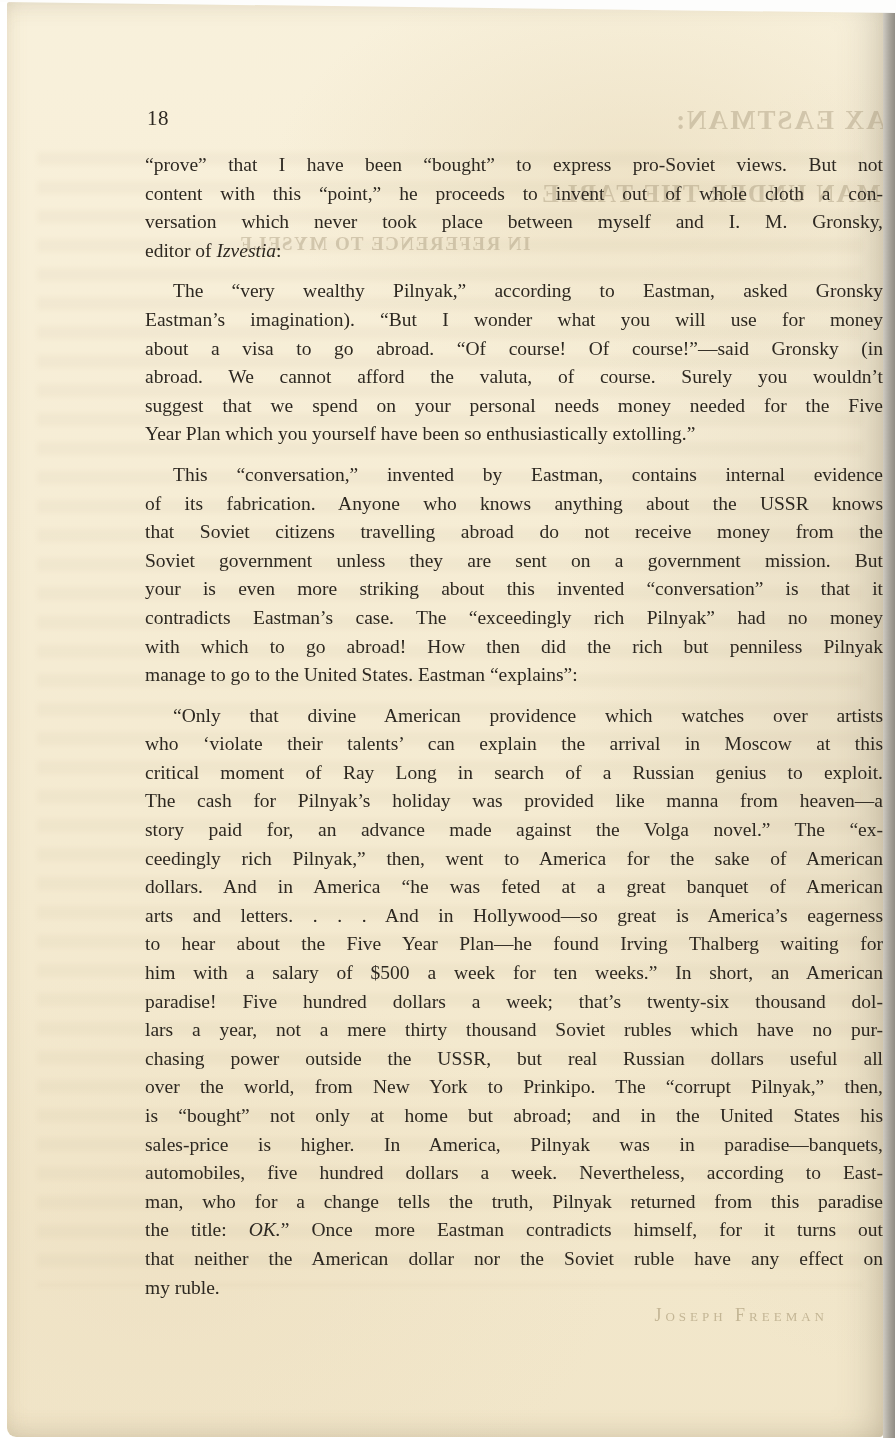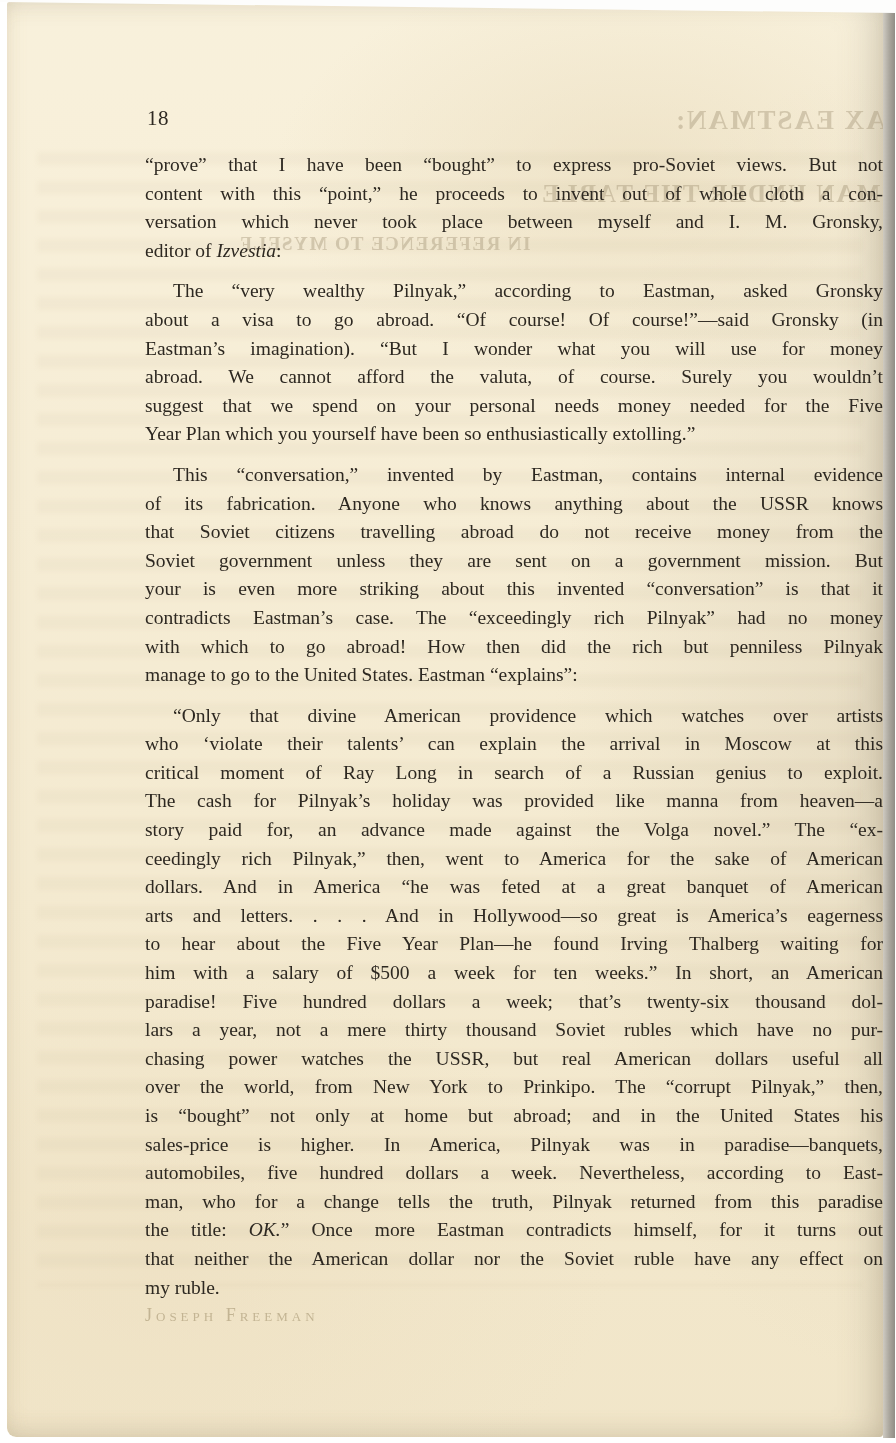--- a/index.html
+++ b/index.html
@@ -89,20 +89,21 @@
     text-align: justify;
     text-align-last: justify;
   }
   .line.last { text-align-last: left; }
   .para.indent .line:first-child { text-indent: 28px; }
 
   .signature {
     position: absolute;
     top: 1303px; left: 138px; width: 738px;
     box-sizing: border-box;
+    text-align: right;
     padding-right: 55px;
     font-variant: small-caps;
     letter-spacing: 4px;
     font-size: 18px;
     color: rgba(158,142,105,0.55);
     filter: blur(0.4px);
   }
 
   
   .top-wedge {
@@ -131,22 +132,22 @@
 
     <div class="body-text">
         <div class="para">
           <div class="line">“prove” that I have been “bought” to express pro-Soviet views. But not</div>
           <div class="line">content with this “point,” he proceeds to invent out of whole cloth a con-</div>
           <div class="line">versation which never took place between myself and I. M. Gronsky,</div>
           <div class="line last">editor of <i>Izvestia</i>:</div>
         </div>
         <div class="para indent">
           <div class="line">The “very wealthy Pilnyak,” according to Eastman, asked Gronsky</div>
+          <div class="line">Eastman’s imagination). “But I wonder what you will use for money</div>
           <div class="line">about a visa to go abroad. “Of course! Of course!”—said Gronsky (in</div>
-          <div class="line">Eastman’s imagination). “But I wonder what you will use for money</div>
           <div class="line">abroad. We cannot afford the valuta, of course. Surely you wouldn’t</div>
           <div class="line">suggest that we spend on your personal needs money needed for the Five</div>
           <div class="line last">Year Plan which you yourself have been so enthusiastically extolling.”</div>
         </div>
         <div class="para indent">
           <div class="line">This “conversation,” invented by Eastman, contains internal evidence</div>
           <div class="line">of its fabrication. Anyone who knows anything about the USSR knows</div>
           <div class="line">that Soviet citizens travelling abroad do not receive money from the</div>
           <div class="line">Soviet government unless they are sent on a government mission. But</div>
           <div class="line">your is even more striking about this invented “conversation” is that it</div>
@@ -160,21 +161,21 @@
           <div class="line">critical moment of Ray Long in search of a Russian genius to exploit.</div>
           <div class="line">The cash for Pilnyak’s holiday was provided like manna from heaven—a</div>
           <div class="line">story paid for, an advance made against the Volga novel.” The “ex-</div>
           <div class="line">ceedingly rich Pilnyak,” then, went to America for the sake of American</div>
           <div class="line">dollars. And in America “he was feted at a great banquet of American</div>
           <div class="line">arts and letters. . . . And in Hollywood—so great is America’s eagerness</div>
           <div class="line">to hear about the Five Year Plan—he found Irving Thalberg waiting for</div>
           <div class="line">him with a salary of $500 a week for ten weeks.” In short, an American</div>
           <div class="line">paradise! Five hundred dollars a week; that’s twenty-six thousand dol-</div>
           <div class="line">lars a year, not a mere thirty thousand Soviet rubles which have no pur-</div>
-          <div class="line">chasing power watches the USSR, but real American dollars useful all</div>
+          <div class="line">chasing power outside the USSR, but real Russian dollars useful all</div>
           <div class="line">over the world, from New York to Prinkipo. The “corrupt Pilnyak,” then,</div>
           <div class="line">is “bought” not only at home but abroad; and in the United States his</div>
           <div class="line">sales-price is higher. In America, Pilnyak was in paradise—banquets,</div>
           <div class="line">automobiles, five hundred dollars a week. Nevertheless, according to East-</div>
           <div class="line">man, who for a change tells the truth, Pilnyak returned from this paradise</div>
           <div class="line">the title: <i>OK.</i>” Once more Eastman contradicts himself, for it turns out</div>
           <div class="line">that neither the American dollar nor the Soviet ruble have any effect on</div>
           <div class="line last">my ruble.</div>
         </div>
       </div>

